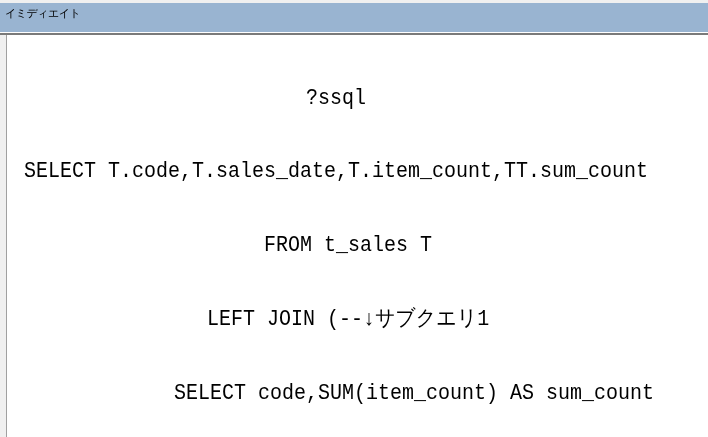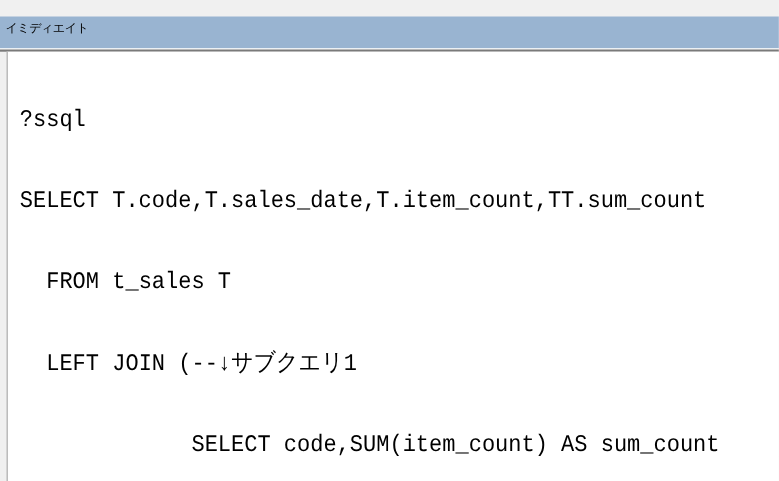--- a/index.html
+++ b/index.html
@@ -5,24 +5,25 @@
   html, body {
     margin: 0;
     padding: 0;
     width: 708px;
     height: 437px;
     overflow: hidden;
     background: #f0f0f0;
   }
   .window {
     position: absolute;
-    left: 0; top: 12px;
+    left: 0; top: 0;
     width: 708px;
     height: 403px;
     background: #f0f0f0;
+    text-align: center;
   }
   .titlebar {
     position: absolute;
     left: 0; top: 3px;
     width: 708px;
     height: 29px;
     background: #99b4d1;
   }
   .title-text {
     position: absolute;

